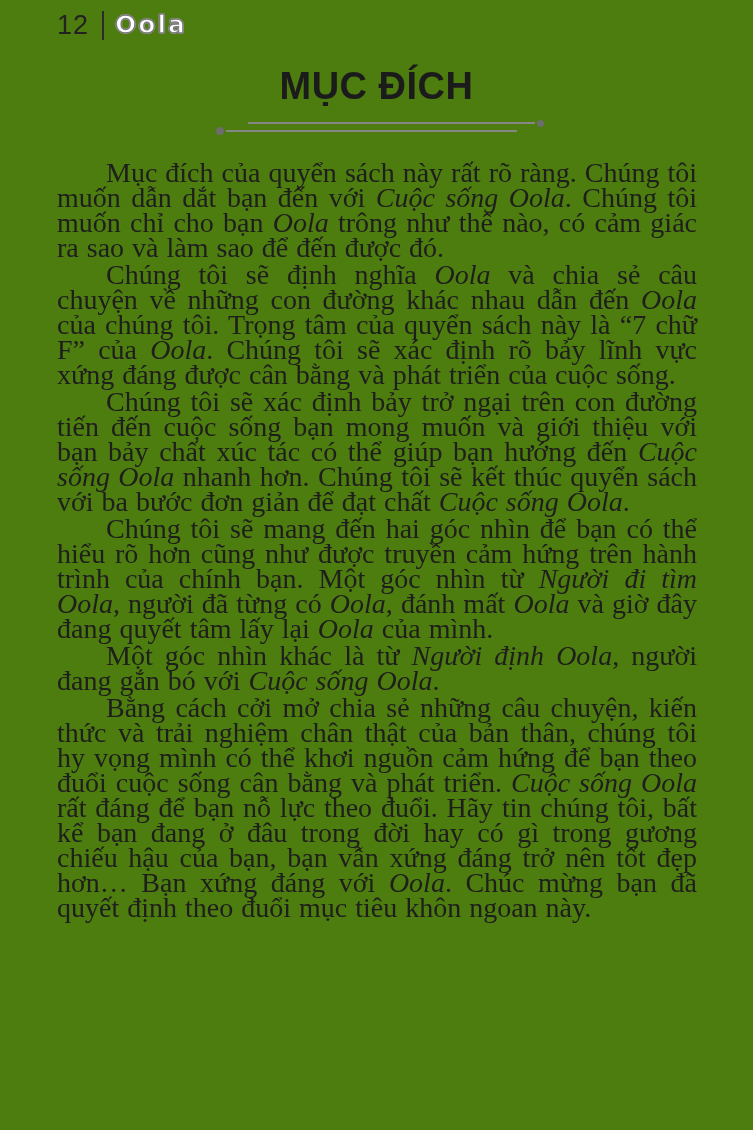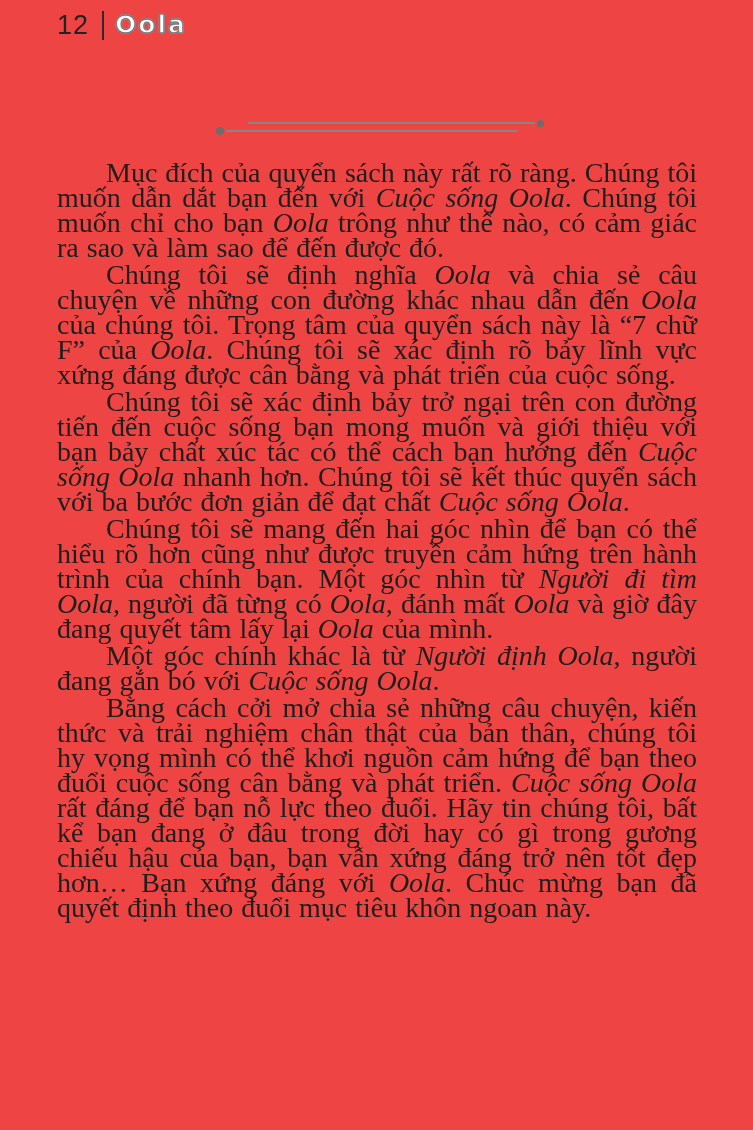--- a/index.html
+++ b/index.html
@@ -2,21 +2,21 @@
 <html lang="vi"><head>
 <meta charset="utf-8">
 <style>
   * { margin: 0; padding: 0; box-sizing: border-box; }
   html, body { background: #ffffff; }
 
   .page {
     position: relative;
     width: 753px;
     height: 1130px;
-    background: #ef4444;
+    background: #4d7c0f;
     overflow: hidden;
     font-family: "Liberation Serif", serif;
     color: #1e1e1c;
   }
 
   
   .page-header {
     position: absolute;
     top: 8px;
     left: 57px;
@@ -112,28 +112,29 @@
 <body>
 
 <div class="page">
 
   <header class="page-header">
     <span class="page-num">12</span>
     <span class="header-rule"></span>
     <span class="brand">Oola</span>
   </header>
 
+  <h1 class="chapter-title">MỤC ĐÍCH</h1>
 
   <div class="title-divider">
     <span class="td-line td-top"></span>
     <span class="td-line td-bottom"></span>
   </div>
 
   <main class="body-text">
       <p class="para"><span class="">Mục đích của quyển sách này rất rõ ràng. Chúng tôi muốn dẫn dắt bạn đến với </span><span class="em">Cuộc sống Oola</span><span class="">. Chúng tôi muốn chỉ cho bạn </span><span class="em">Oola</span><span class=""> trông như thế nào, có cảm giác ra sao và làm sao để đến được đó.</span></p>
       <p class="para"><span class="">Chúng tôi sẽ định nghĩa </span><span class="em">Oola</span><span class=""> và chia sẻ câu chuyện về những con đường khác nhau dẫn đến </span><span class="em">Oola</span><span class=""> của chúng tôi. Trọng tâm của quyển sách này là “7 chữ F” của </span><span class="em">Oola</span><span class="">. Chúng tôi sẽ xác định rõ bảy lĩnh vực xứng đáng được cân bằng và phát triển của cuộc sống.</span></p>
-      <p class="para"><span class="">Chúng tôi sẽ xác định bảy trở ngại trên con đường tiến đến cuộc sống bạn mong muốn và giới thiệu với bạn bảy chất xúc tác có thể cách bạn hướng đến </span><span class="em">Cuộc sống Oola</span><span class=""> nhanh hơn. Chúng tôi sẽ kết thúc quyển sách với ba bước đơn giản để đạt chất </span><span class="em">Cuộc sống Oola</span><span class="">.</span></p>
+      <p class="para"><span class="">Chúng tôi sẽ xác định bảy trở ngại trên con đường tiến đến cuộc sống bạn mong muốn và giới thiệu với bạn bảy chất xúc tác có thể giúp bạn hướng đến </span><span class="em">Cuộc sống Oola</span><span class=""> nhanh hơn. Chúng tôi sẽ kết thúc quyển sách với ba bước đơn giản để đạt chất </span><span class="em">Cuộc sống Oola</span><span class="">.</span></p>
       <p class="para"><span class="">Chúng tôi sẽ mang đến hai góc nhìn để bạn có thể hiểu rõ hơn cũng như được truyền cảm hứng trên hành trình của chính bạn. Một góc nhìn từ </span><span class="em">Người đi tìm Oola</span><span class="">, người đã từng có </span><span class="em">Oola</span><span class="">, đánh mất </span><span class="em">Oola</span><span class=""> và giờ đây đang quyết tâm lấy lại </span><span class="em">Oola</span><span class=""> của mình.</span></p>
-      <p class="para"><span class="">Một góc chính khác là từ </span><span class="em">Người định Oola</span><span class="">, người đang gắn bó với </span><span class="em">Cuộc sống Oola</span><span class="">.</span></p>
+      <p class="para"><span class="">Một góc nhìn khác là từ </span><span class="em">Người định Oola</span><span class="">, người đang gắn bó với </span><span class="em">Cuộc sống Oola</span><span class="">.</span></p>
       <p class="para"><span class="">Bằng cách cởi mở chia sẻ những câu chuyện, kiến thức và trải nghiệm chân thật của bản thân, chúng tôi hy vọng mình có thể khơi nguồn cảm hứng để bạn theo đuổi cuộc sống cân bằng và phát triển. </span><span class="em">Cuộc sống Oola</span><span class=""> rất đáng để bạn nỗ lực theo đuổi. Hãy tin chúng tôi, bất kể bạn đang ở đâu trong đời hay có gì trong gương chiếu hậu của bạn, bạn vẫn xứng đáng trở nên tốt đẹp hơn… Bạn xứng đáng với </span><span class="em">Oola</span><span class="">. Chúc mừng bạn đã quyết định theo đuổi mục tiêu khôn ngoan này.</span></p>
     </main>
 
 </div>
 
 </body></html>

